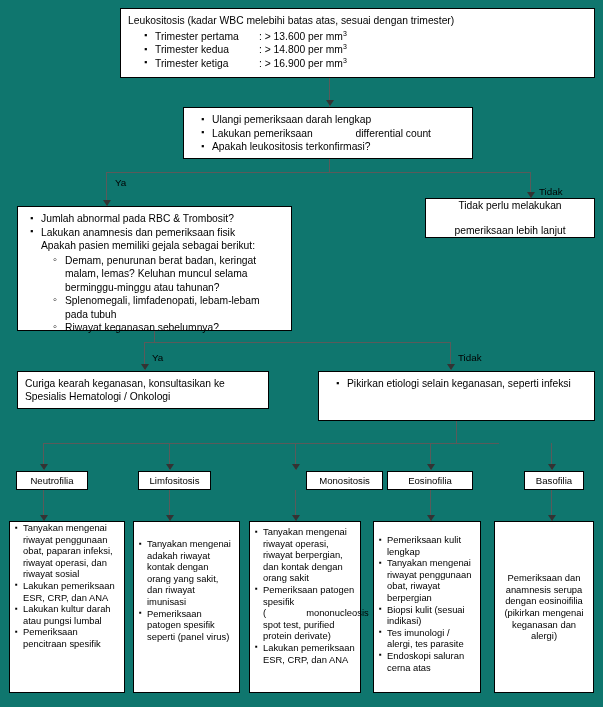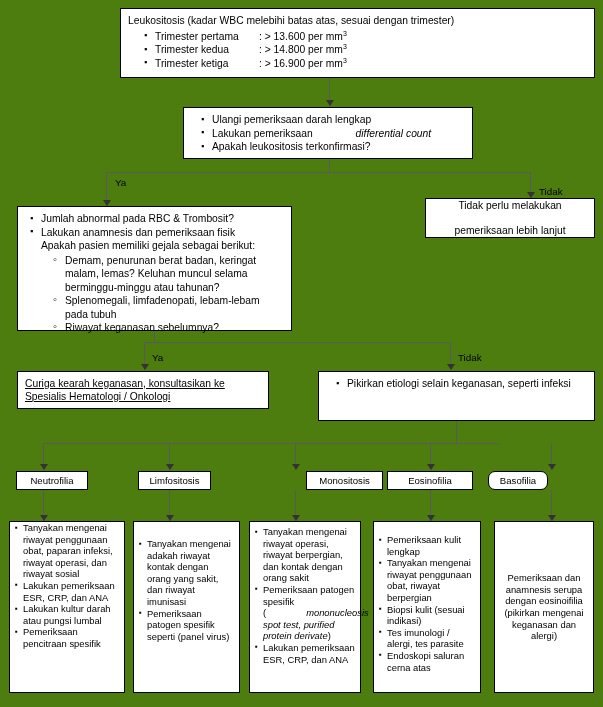--- a/index.html
+++ b/index.html
@@ -4,21 +4,21 @@
 <style>
   html, body {
     margin: 0;
     padding: 0;
     background: #ffffff;
   }
   #root {
     position: relative;
     width: 603px;
     height: 707px;
-    background: #4d7c0f;
+    background: #0f766e;
     font-family: "Liberation Sans", sans-serif;
     color: #000000;
     overflow: hidden;
   }
   .box {
     position: absolute;
     box-sizing: border-box;
     border: 1px solid #000000;
     background: #ffffff;
     z-index: 3;
@@ -61,21 +61,20 @@
     position: absolute;
     left: 1px;
     top: -1px;
     font-size: 11px;
   }
   .center {
     text-align: center;
     gap: 11px;
   }
   .it {
-    font-style: italic;
     padding-left: 40px;
   }
 
   
   .leaf {
     font-size: 9.4px;
     line-height: 11.6px;
   }
   .leaf ul.sq > li {
     padding-left: 8px;
@@ -219,21 +218,21 @@
   <div class="vline" style="left:154px; top:331px; height:12px;"></div>
   <div class="hline" style="left:144px; top:342px; width:307px;"></div>
   <div class="vline" style="left:144px; top:342px; height:28px;"></div>
   <div class="arrow" style="left:141px; top:364px;"></div>
   <div class="vline" style="left:450px; top:342px; height:28px;"></div>
   <div class="arrow" style="left:447px; top:364px;"></div>
 
   <div class="edge-label" style="left:152px; top:352px;">Ya</div>
   <div class="edge-label" style="left:458px; top:352px;">Tidak</div>
 
-  <div class="box pad t-title" style="left:17px; top:371px; width:252px; height:38px; display:flex; flex-direction:column; justify-content:center;text-decoration:underline;">
+  <div class="box pad t-title" style="left:17px; top:371px; width:252px; height:38px; display:flex; flex-direction:column; justify-content:center;">
     <div>Curiga kearah keganasan, konsultasikan ke</div>
     <div>Spesialis Hematologi / Onkologi</div>
   </div>
 
   <div class="box pad t-title" style="left:318px; top:371px; width:277px; height:50px;">
     <ul class="sq" style="margin-left:8px;">
       <li><span>Pikirkan etiologi selain keganasan, seperti infeksi</span></li>
     </ul>
   </div>
 
@@ -256,21 +255,21 @@
   </div>
   <div class="catbox" style="left:138px; top:471px; width:73px; height:19px;">
     <span>Limfositosis</span>
   </div>
   <div class="catbox" style="left:258px; top:471px; width:77px; height:19px;margin-left:48px;">
     <span>Monositosis</span>
   </div>
   <div class="catbox" style="left:387px; top:471px; width:86px; height:19px;">
     <span>Eosinofilia</span>
   </div>
-  <div class="catbox" style="left:488px; top:471px; width:60px; height:19px;border-radius:7px;">
+  <div class="catbox" style="left:524px; top:471px; width:60px; height:19px;">
     <span>Basofilia</span>
   </div>
 
   <div class="vline" style="left:43px; top:490px; height:31px;"></div>
   <div class="arrow" style="left:40px; top:515px;"></div>
   <div class="vline" style="left:169px; top:490px; height:31px;"></div>
   <div class="arrow" style="left:166px; top:515px;"></div>
   <div class="vline" style="left:295px; top:490px; height:31px;"></div>
   <div class="arrow" style="left:292px; top:515px;"></div>
   <div class="vline" style="left:430px; top:490px; height:31px;"></div>

